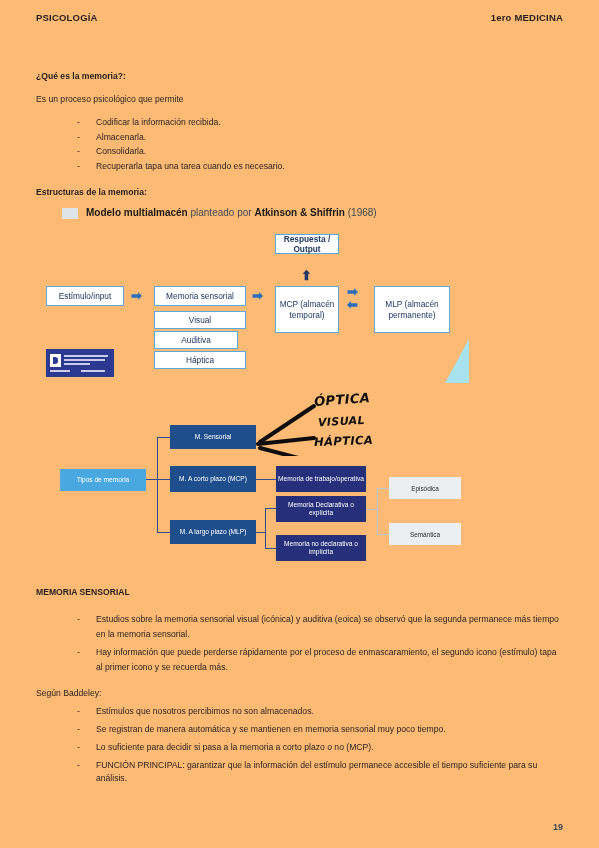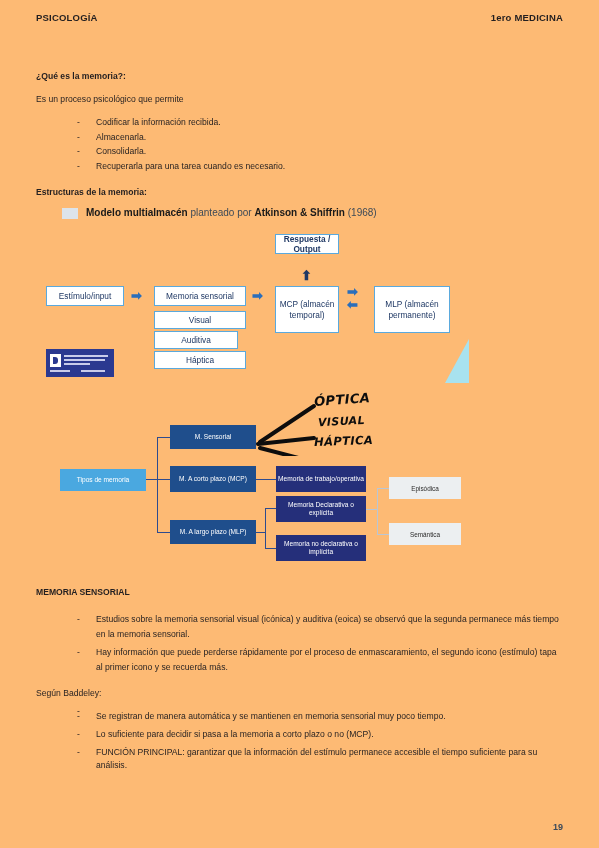--- a/index.html
+++ b/index.html
@@ -251,21 +251,21 @@
     <div class="dash-item">
       <span class="dash">-</span>
       <span>Almacenarla.</span>
     </div>
     <div class="dash-item">
       <span class="dash">-</span>
       <span>Consolidarla.</span>
     </div>
     <div class="dash-item">
       <span class="dash">-</span>
-      <span>Recuperarla para una tarea cuando es necesario.</span>
+      <span>Recuperarla tapa una tarea cuando es necesario.</span>
     </div>
   </div>
 
   <div class="ptxt bold" style="left:36px; top:186px;">Estructuras de la memoria:</div>
 
   <div class="diagram1">
 
     <div class="d1-swatch"></div>
     <div class="d1-caption"><b>Modelo multialmacén</b><span> planteado por </span><b>Atkinson &amp; Shiffrin</b><span> (1968)</span></div>
 
@@ -394,20 +394,21 @@
       <span class="dash">-</span>
       <span>Hay información que puede perderse rápidamente por el proceso de enmascaramiento, el segundo icono (estímulo) tapa al primer icono y se recuerda más.</span>
     </div>
   </div>
 
   <div class="ptxt" style="left:36px; top:687px;">Según Baddeley:</div>
 
   <div class="dash-list" style="top:705px;">
     <div class="dash-item tight" style="margin-bottom:5px;">
       <span class="dash">-</span>
+      <span>Estímulos que nosotros percibimos no son almacenados.</span>
     </div>
     <div class="dash-item tight" style="margin-bottom:5px;">
       <span class="dash">-</span>
       <span>Se registran de manera automática y se mantienen en memoria sensorial muy poco tiempo.</span>
     </div>
     <div class="dash-item tight" style="margin-bottom:5px;">
       <span class="dash">-</span>
       <span>Lo suficiente para decidir si pasa a la memoria a corto plazo o no (MCP).</span>
     </div>
     <div class="dash-item tight">

